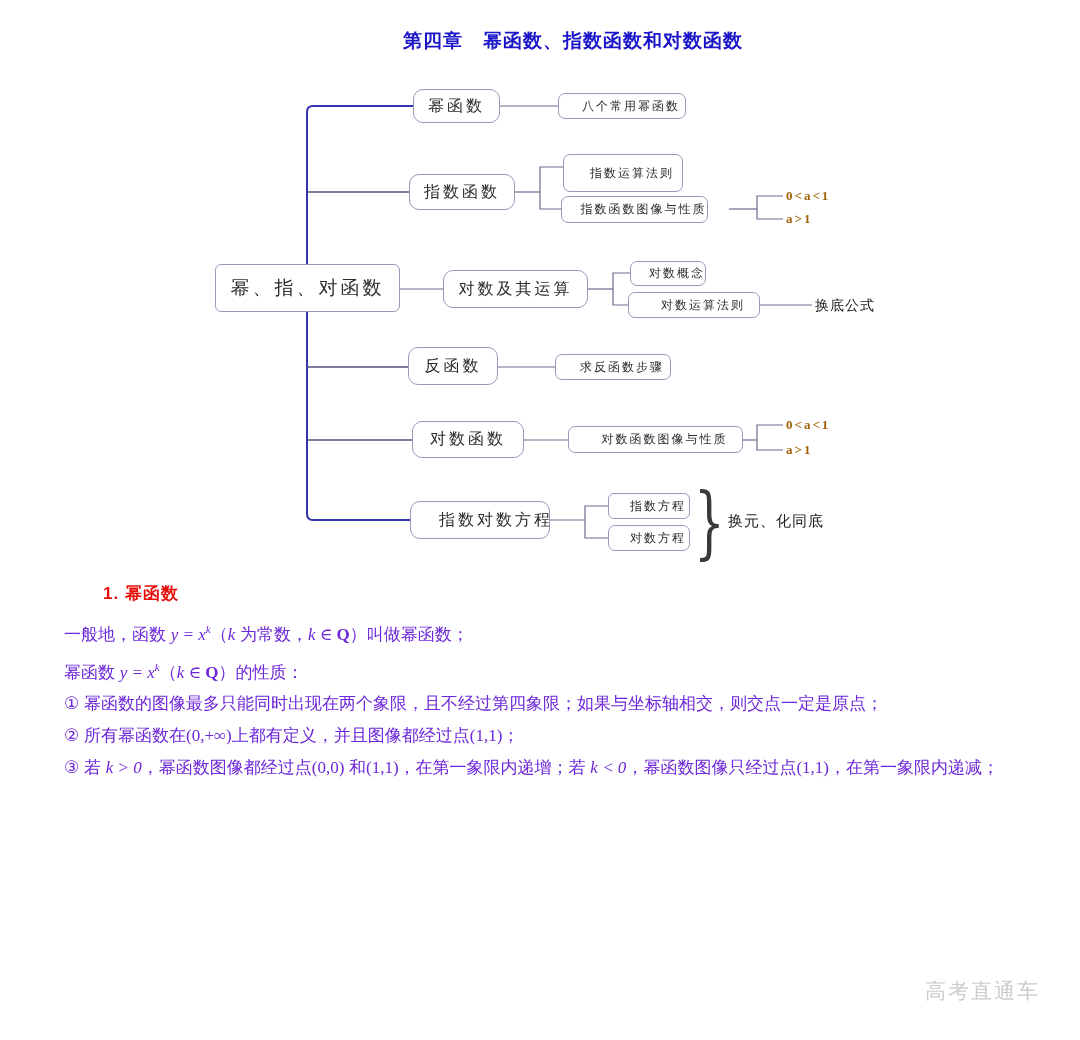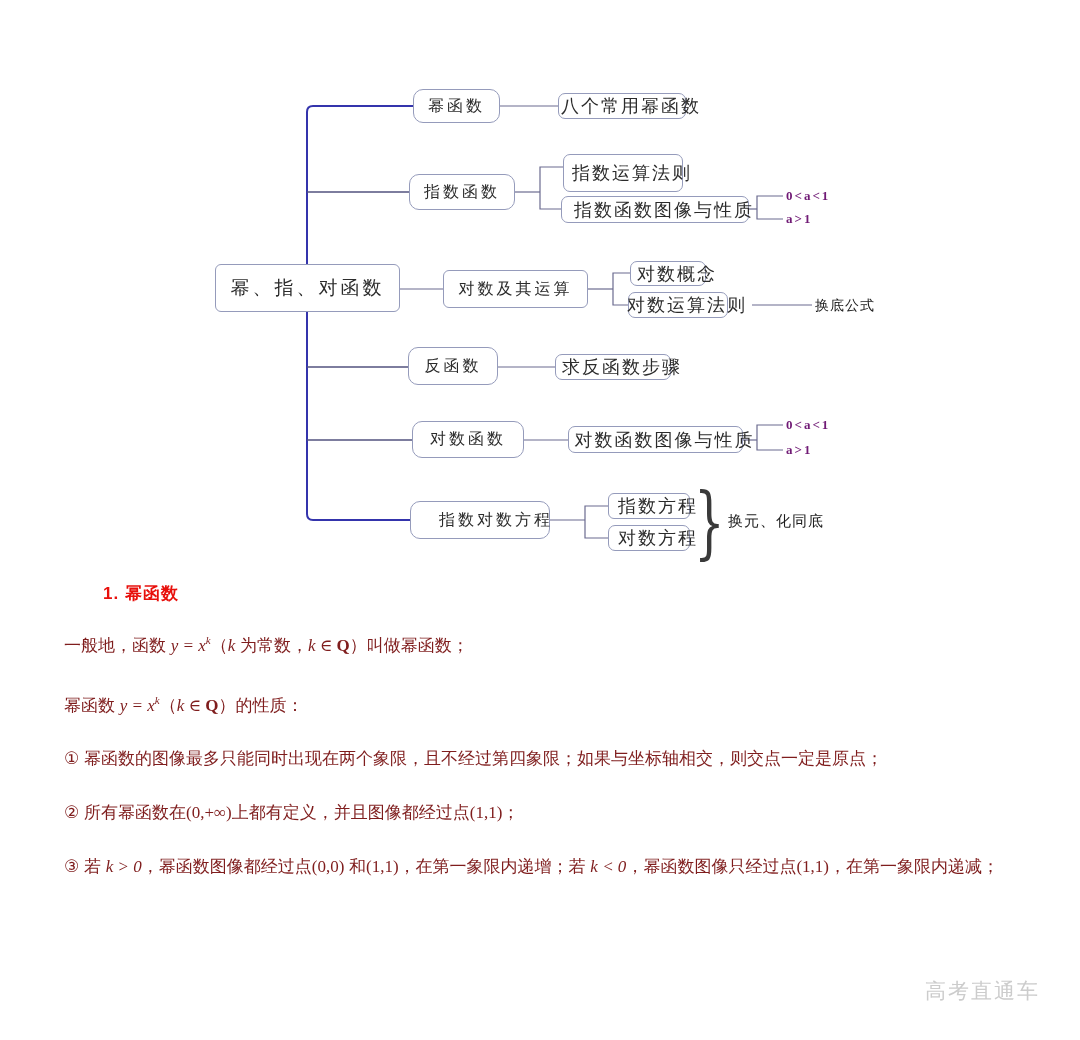--- a/index.html
+++ b/index.html
@@ -34,36 +34,36 @@
     border: 1px solid #959bbb;
     display: flex;
     align-items: center;
     justify-content: center;
     font-family: "Liberation Serif", "DejaVu Serif", serif;
     color: #2b2b2b;
     white-space: nowrap;
   }
   .node.root   { border-radius: 6px; font-size: 19px; letter-spacing: 3px; }
   .node.branch { border-radius: 10px; font-size: 16px; letter-spacing: 3px; }
-  .node.leaf   { border-radius: 7px;  font-size: 18px; letter-spacing: 2px; padding-left: 18px; }
+  .node.leaf   { border-radius: 7px;  font-size: 12px; letter-spacing: 2px; padding-left: 18px; }
   .plainlabel {
     position: absolute;
     z-index: 2;
     font-family: "Liberation Serif", "DejaVu Serif", serif;
     color: #1c1c1c;
     white-space: nowrap;
   }
   .caselabel {
     position: absolute;
     z-index: 2;
     font-family: "Liberation Serif", "DejaVu Serif", serif;
     font-weight: bold;
     font-size: 13px;
     letter-spacing: 2px;
-    color: #701a75;
+    color: #a16207;
     white-space: nowrap;
   }
   .brace {
     position: absolute;
     z-index: 2;
     font-family: "DejaVu Serif", "Liberation Serif", serif;
     font-size: 78px;
     font-weight: 300;
     color: #3a3a3a;
     line-height: 70px;
@@ -77,22 +77,22 @@
     font-weight: bold;
     color: #e8100c;
     letter-spacing: 1px;
     margin: 0;
   }
   .body-text {
     position: absolute;
     left: 64px; top: 613px;
     width: 952px;
     font-size: 17px;
-    line-height: 54px;
-    color: #7f1d1d;
+    line-height: 32px;
+    color: #6d28d9;
     text-align: justify;
   }
   .body-text p { margin: 0; }
   .m  { font-family: "Liberation Serif", "DejaVu Serif", serif; font-style: italic; }
   .mr { font-family: "Liberation Serif", "DejaVu Serif", serif; }
   .mq { font-family: "Liberation Serif", "DejaVu Serif", serif; font-weight: bold; }
   sup.k {
     font-family: "Liberation Serif", "DejaVu Serif", serif;
     font-style: italic;
     font-size: 11px;
@@ -104,20 +104,21 @@
     letter-spacing: 2px;
     color: #cccccc;
     font-family: "Liberation Sans", "DejaVu Sans", sans-serif;
   }
 </style>
 </head>
 <body>
 
 <div class="page">
 
+  <h1 class="title">第四章　幂函数、指数函数和对数函数</h1>
 
   <div class="mindmap">
 
     <svg class="connectors" width="1080" height="600" viewBox="0 0 1080 600">
 
       <path d="M 413 106 L 313 106 Q 307 106 307 112 L 307 514 Q 307 520 313 520 L 413 520" fill="none" stroke="#3434ac" stroke-width="2"></path>
 
       <path d="M 307 192 L 409 192" fill="none" stroke="#52527e" stroke-width="1.4"></path>
       <path d="M 307 367 L 408 367" fill="none" stroke="#52527e" stroke-width="1.4"></path>
       <path d="M 307 440 L 412 440" fill="none" stroke="#52527e" stroke-width="1.4"></path>
@@ -139,27 +140,27 @@
       <path d="M 608 506 L 585 506 L 585 538 L 608 538" fill="none" stroke="#6b6b8f" stroke-width="1.2"></path>
     </svg>
 
     <div class="node root" style="left:215px; top:264px; width:185px; height:48px;">幂、指、对函数</div>
 
     <div class="node branch" style="left:413px; top:89px; width:87px; height:34px;">幂函数</div>
     <div class="node leaf" style="left:558px; top:93px; width:128px; height:26px;">八个常用幂函数</div>
 
     <div class="node branch" style="left:409px; top:174px; width:106px; height:36px;">指数函数</div>
     <div class="node leaf" style="left:563px; top:154px; width:120px; height:38px;">指数运算法则</div>
-    <div class="node leaf" style="left:561px; top:196px; width:188px; height:27px;">指数函数图像与性质</div>
+    <div class="node leaf" style="left:561px; top:196px; width:147px; height:27px;">指数函数图像与性质</div>
     <span class="caselabel" style="left:786px; top:188px;">0&lt;a&lt;1</span>
     <span class="caselabel" style="left:786px; top:211px;">a&gt;1</span>
 
-    <div class="node branch" style="left:443px; top:270px; width:145px; height:38px;border-radius:6px;">对数及其运算</div>
+    <div class="node branch" style="left:443px; top:270px; width:145px; height:38px;">对数及其运算</div>
     <div class="node leaf" style="left:630px; top:261px; width:76px; height:25px;">对数概念</div>
-    <div class="node leaf" style="left:628px; top:292px; width:100px; height:26px;">对数运算法则</div>
+    <div class="node leaf" style="left:628px; top:292px; width:132px; height:26px;">对数运算法则</div>
     <span class="plainlabel" style="left:815px; top:297px; font-size:14px; letter-spacing:1px;">换底公式</span>
 
     <div class="node branch" style="left:408px; top:347px; width:90px; height:38px;">反函数</div>
     <div class="node leaf" style="left:555px; top:354px; width:116px; height:26px;">求反函数步骤</div>
 
     <div class="node branch" style="left:412px; top:421px; width:112px; height:37px;">对数函数</div>
     <div class="node leaf" style="left:568px; top:426px; width:175px; height:27px;">对数函数图像与性质</div>
     <span class="caselabel" style="left:786px; top:417px;">0&lt;a&lt;1</span>
     <span class="caselabel" style="left:786px; top:442px;">a&gt;1</span>
 

